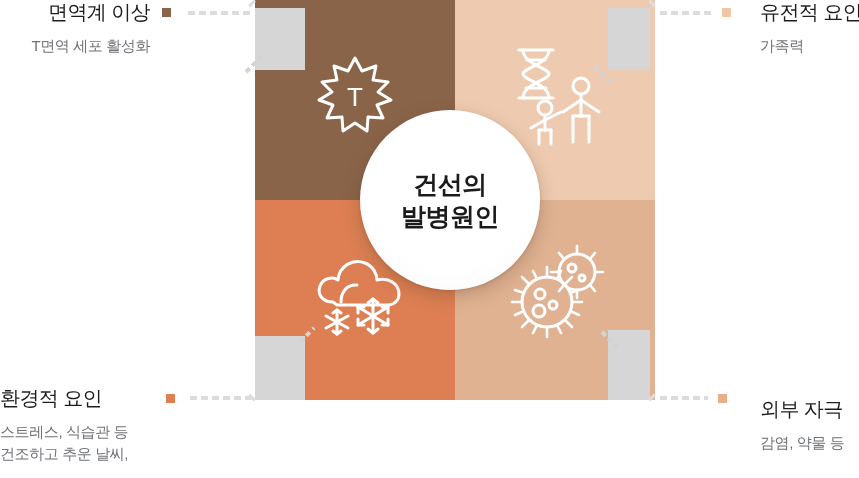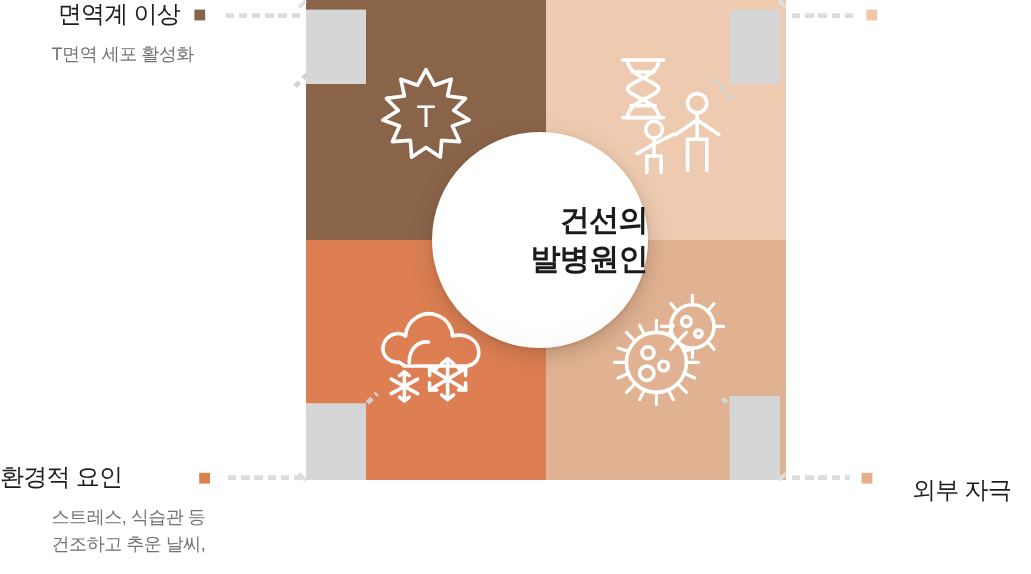--- a/index.html
+++ b/index.html
@@ -54,21 +54,21 @@
     position: absolute;
     left: 360px;
     top: 110px;
     width: 180px;
     height: 180px;
     border-radius: 50%;
     background: radial-gradient(circle at 50% 38%, #ffffff 0%, #ffffff 62%, #fbfbfb 82%, #f2f2f2 100%);
     box-shadow: 0 6px 18px rgba(90,60,40,0.28), 0 1px 3px rgba(90,60,40,0.18);
     display: flex;
     flex-direction: column;
-    align-items: flex-end;
+    align-items: center;
     justify-content: center;
     z-index: 5;
   }
   .center-line {
     font-size: 25px;
     font-weight: bold;
     color: #1b1b1b;
     line-height: 1.28;
     letter-spacing: -0.5px;
     text-align: center;
@@ -95,21 +95,21 @@
     line-height: 1.25;
   }
   .label-sub {
     font-size: 15px;
     color: #6f7276;
     letter-spacing: -0.4px;
     white-space: nowrap;
     line-height: 1.45;
     margin-top: 10px;
   }
-  .label-sub .sub-line { display: block; padding-left: 43px; }
+  .label-sub .sub-line { display: block; }
 
   #label-immune   { left: 0px;   top: 0px;   width: 150px; text-align: right; }
   #label-genetic  { left: 760px; top: 0px;   width: 99px;  text-align: left;  }
   #label-env      { left: 0px;   top: 386px; width: 150px; text-align: left; }
   #label-external { left: 760px; top: 386px; width: 99px;  text-align: left; margin-top: 11px;  }
 
   
   .marker {
     position: absolute;
     width: 9px;
@@ -307,26 +307,35 @@
   <div class="marker" id="marker-env" style="background-color: rgb(221, 127, 83);"></div>
   <div class="marker" id="marker-external" style="background-color: rgb(231, 176, 138);"></div>
 
   <div class="label-group" id="label-immune">
     <div class="label-title">면역계 이상</div>
     <div class="label-sub">
       <span class="sub-line">T면역 세포 활성화</span>
     </div>
   </div>
 
+  <div class="label-group" id="label-genetic">
+    <div class="label-title">유전적 요인</div>
+    <div class="label-sub">
+      <span class="sub-line">가족력</span>
+    </div>
+  </div>
 
   <div class="label-group" id="label-env">
     <div class="label-title">환경적 요인</div>
     <div class="label-sub">
       <span class="sub-line">스트레스, 식습관 등</span>
       <span class="sub-line">건조하고 추운 날씨,</span>
     </div>
   </div>
 
   <div class="label-group" id="label-external">
     <div class="label-title">외부 자극</div>
+    <div class="label-sub">
+      <span class="sub-line">감염, 약물 등</span>
+    </div>
   </div>
 
 </div>
 
 </body></html>

